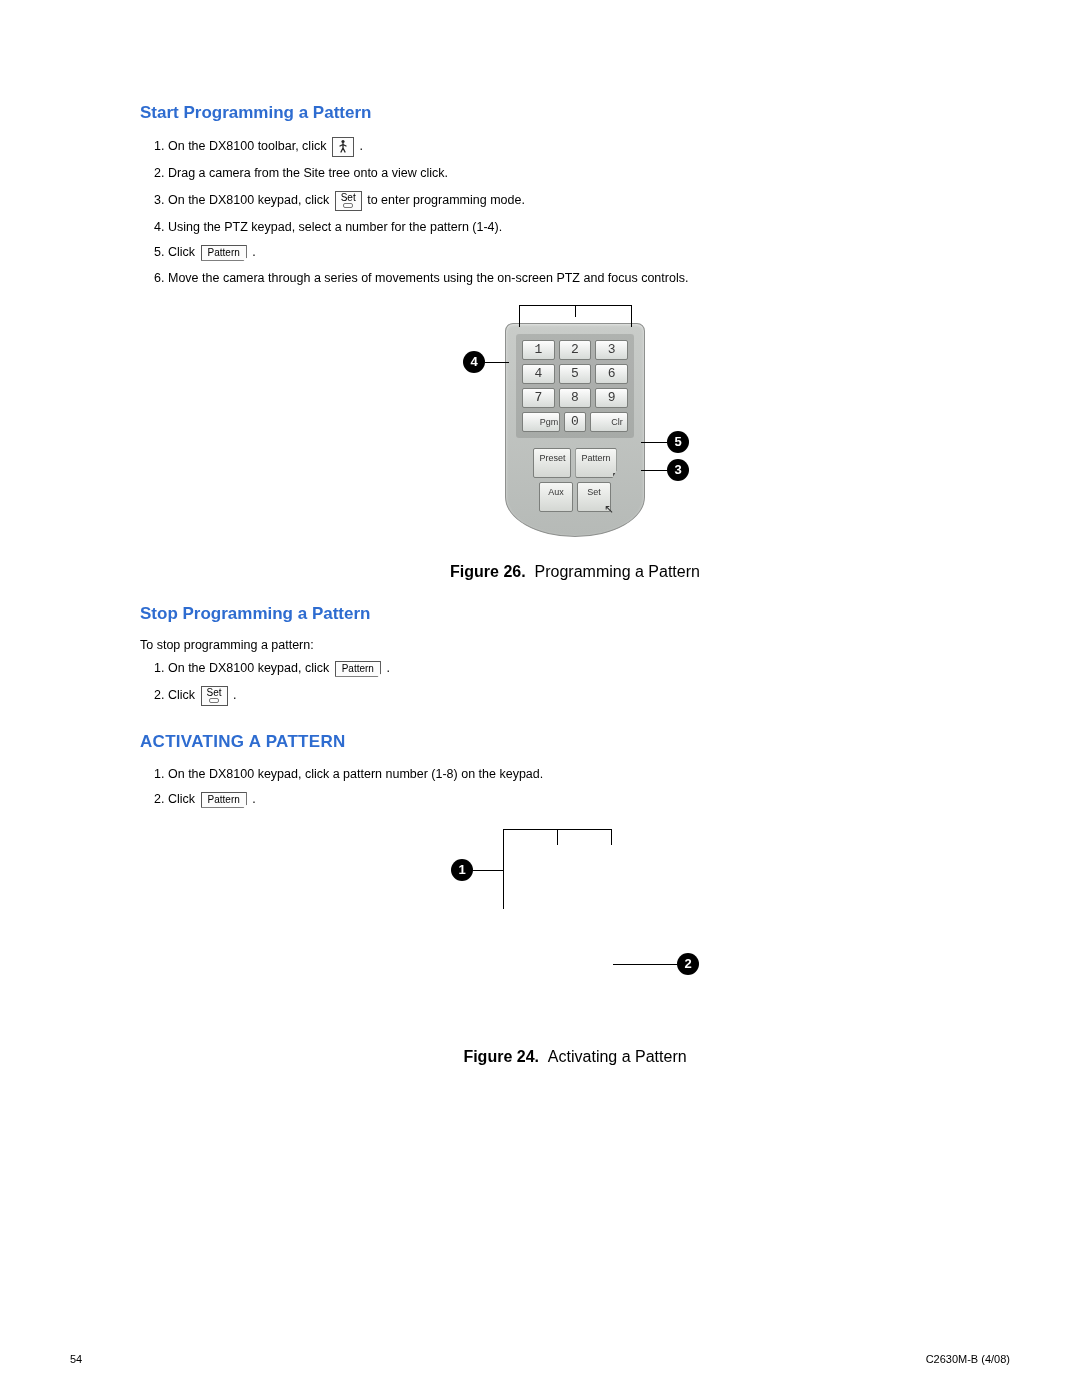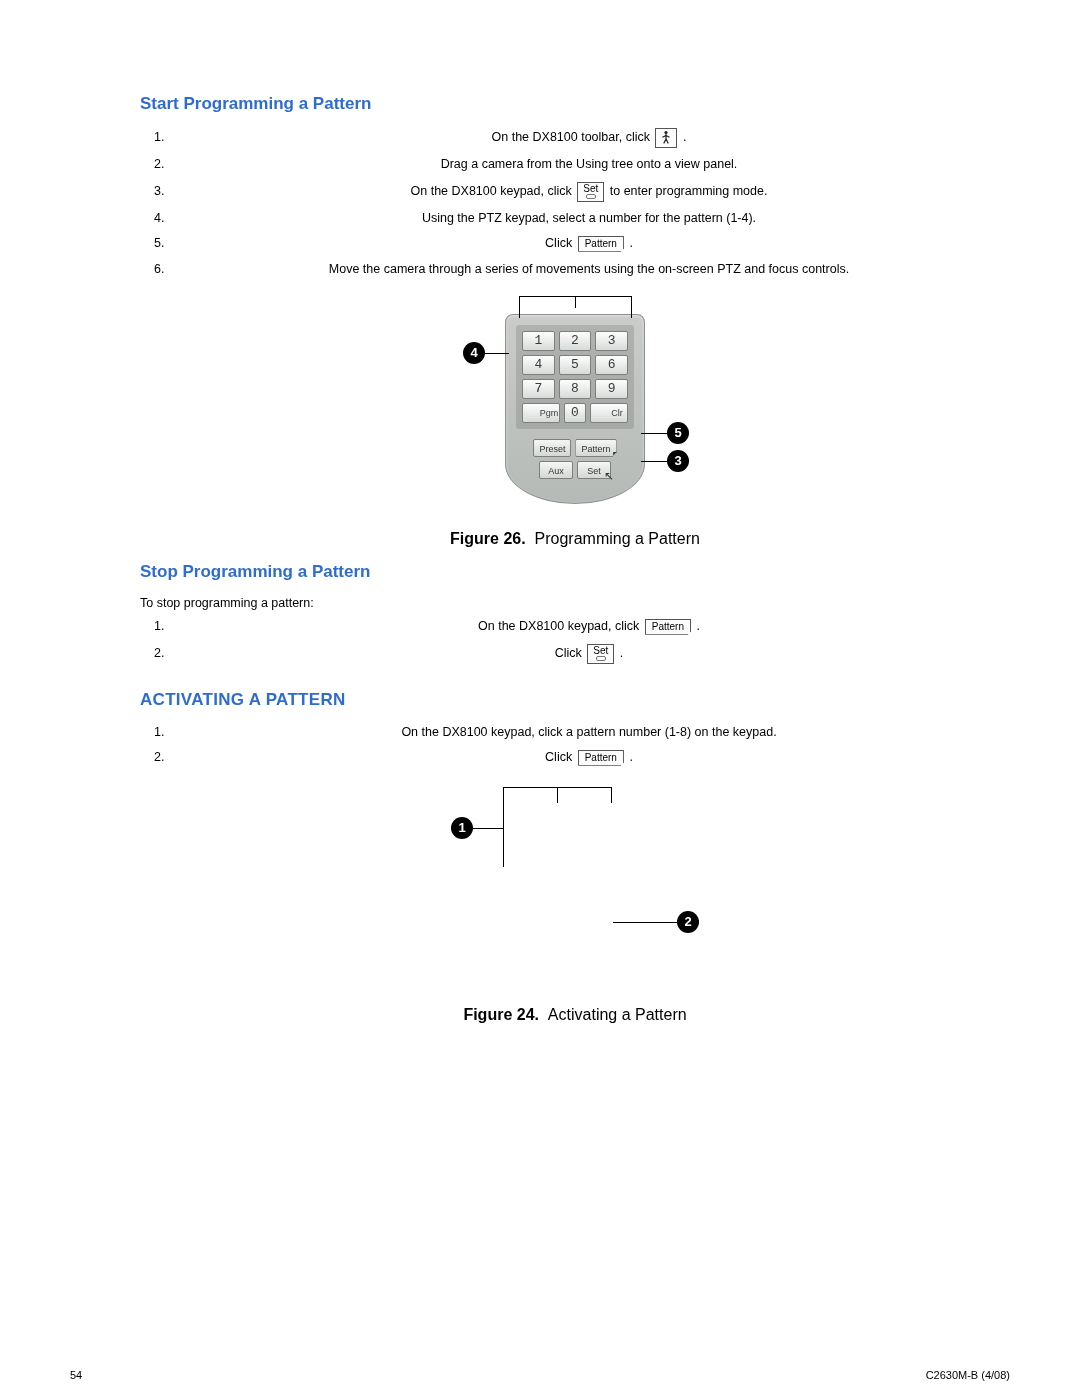--- a/index.html
+++ b/index.html
@@ -14,36 +14,36 @@
   }
   .page {
     padding: 80px 70px 40px 140px;
     min-height: 1397px;
     position: relative;
   }
   h2.section {
     color: #2e6cd0;
     font-size: 17px;
     font-weight: bold;
-    margin: 14px 0 14px 0;
+    margin: 23px 0 14px 0;
   }
   h2.section-caps {
     color: #2e6cd0;
     font-size: 17px;
     font-weight: bold;
     margin: 26px 0 14px 0;
     letter-spacing: 0.3px;
   }
   p { margin: 6px 0; font-size: 12.5px; }
   ol.steps {
     margin: 6px 0 16px 0;
     padding-left: 28px;
     font-size: 12.5px;
   }
-  ol.steps li { margin: 8px 0; line-height: 1.4; text-align: center; }
+  ol.steps li { margin: 8px 0; line-height: 1.4; }
   .inline-icon {
     display: inline-block;
     border: 1px solid #555;
     padding: 1px 4px;
     vertical-align: middle;
     margin: 0 2px;
     font-size: 10px;
     line-height: 1;
     background: #fcfcfc;
   }
@@ -105,21 +105,21 @@
     text-align: center;
     line-height: 18px;
     color: #3a3a3a;
   }
   .key.small { font-size: 9px; line-height: 18px; font-family: Arial,sans-serif; padding-left: 16px; }
   .secondary-keys { margin-top: 8px; }
   .sec-row { display: flex; justify-content: center; }
   .sec-key {
     margin: 2px;
     padding: 2px 5px;
-    height: 18px;
+    height: 30px;
     background: linear-gradient(180deg,#f6f7f5,#d4d7d3);
     border: 1px solid #7c7f7c;
     border-radius: 2px;
     font-family: Arial,sans-serif;
     font-size: 9px;
     line-height: 14px;
     color: #333;
     position: relative;
   }
   .sec-key.pattern-key {
@@ -152,21 +152,21 @@
   
   .fig2-wrap {
     display: inline-block;
     position: relative;
     width: 260px;
     height: 210px;
   }
   
   .footer-row {
     position: absolute;
-    bottom: 16px;
+    bottom: 32px;
     left: 70px; right: 70px;
     display: flex; justify-content: space-between;
     font-size: 11px;
     color: #000;
   }
 </style>
 </head>
 <body>
 
 <div class="page">
@@ -176,21 +176,21 @@
     <li>
       <span>On the DX8100 toolbar, click</span>
       <span class="inline-icon person">
         <svg viewBox="0 0 12 14">
             <circle cx="6" cy="2.5" r="1.6" fill="#222"></circle>
             <path d="M6 4.5 L6 9 M6 5.5 L3 7 M6 5.5 L9 7 M6 9 L4 13 M6 9 L8 13" stroke="#222" stroke-width="1.3" fill="none" stroke-linecap="round"></path>
           </svg>
       </span>
       <span>.</span>
     </li>
-    <li>Drag a camera from the Using tree onto a view panel.</li>
+    <li>Drag a camera from the Site tree onto a view click.</li>
     <li>
       <span>On the DX8100 keypad, click</span>
       <span class="inline-icon tall">Set</span>
       <span>to enter programming mode.</span>
     </li>
     <li>Using the PTZ keypad, select a number for the pattern (1-4).</li>
     <li>
       <span>Click</span>
       <span class="inline-icon pattern">Pattern</span>
       <span>.</span>

